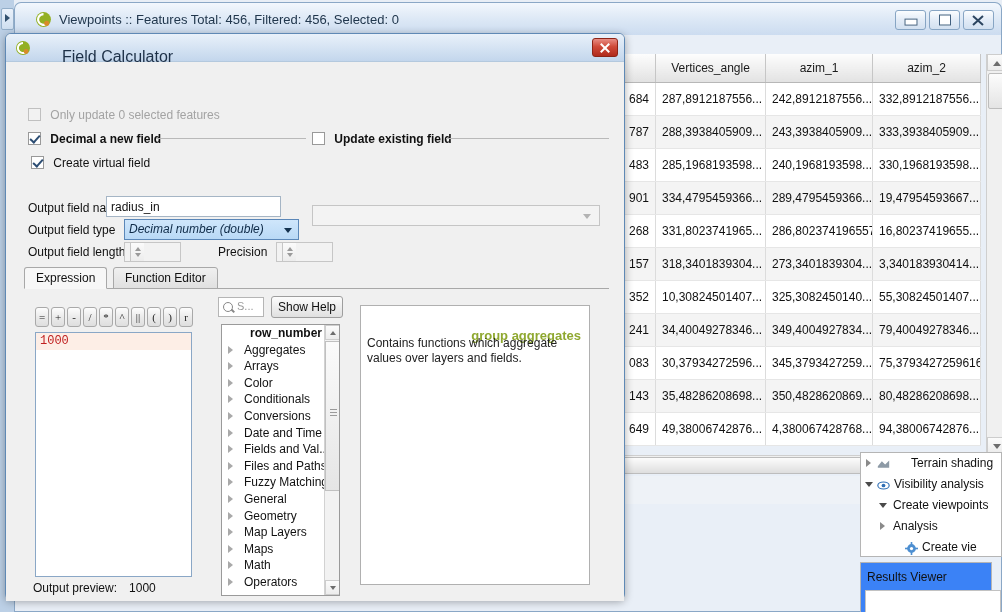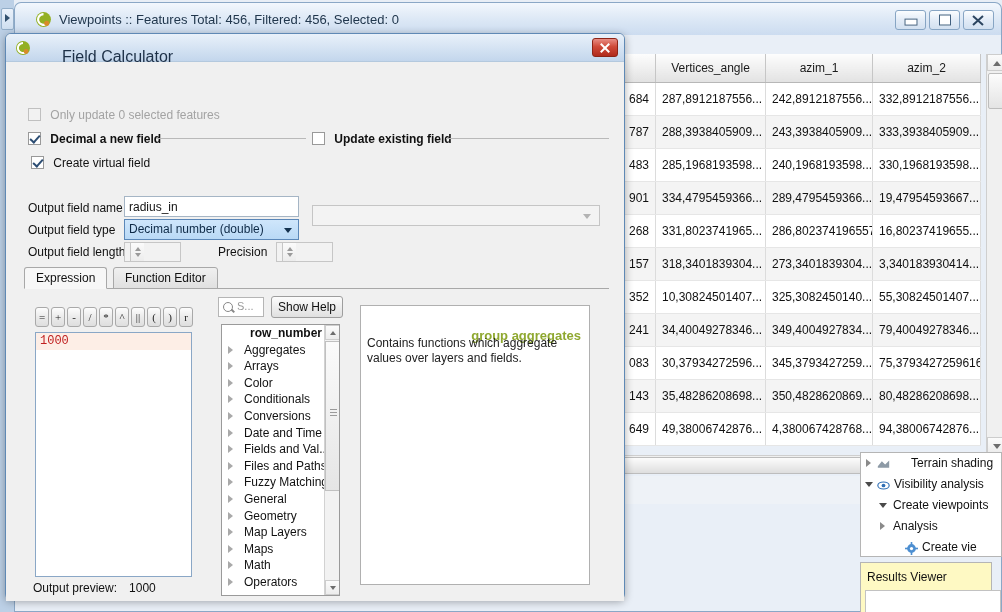--- a/index.html
+++ b/index.html
@@ -99,21 +99,21 @@
   #rp-tree{position:absolute;left:860px;top:452px;width:142px;height:105px;
     background:#fff;border:1px solid #b5b5b5;box-sizing:border-box;overflow:hidden;}
   .tree-row{position:relative;height:21px;line-height:21px;font-size:12px;color:#111;white-space:nowrap;}
   .tw{position:absolute;width:9px;height:9px;top:6px;}
   .tw.collapsed::after{content:"";position:absolute;left:1px;top:0;
     border-left:5px solid transparent;border-top:4px solid transparent;border-bottom:4px solid transparent;
     border-left-color:#8a8a8a;}
   .tw.expanded::after{content:"";position:absolute;left:0;top:2px;
     border-top:5px solid #4a4a4a;border-left:4px solid transparent;border-right:4px solid transparent;}
   #rp-results{position:absolute;left:860px;top:562px;width:132px;height:50px;
-    background:#fef9c3;border:1px solid #b5b5b5;border-bottom:none;box-sizing:border-box;}
+    background:#3b82f6;border:1px solid #b5b5b5;border-bottom:none;box-sizing:border-box;}
   #rp-results-title{position:absolute;left:6px;top:7px;font-size:12px;color:#111;}
   #rp-results-body{position:absolute;left:4px;top:27px;width:136px;height:23px;background:#fff;border:1px solid #c2c2c2;box-sizing:border-box;}
 
   
   #fc{
     position:absolute;left:5px;top:33px;width:620px;height:567px;
     background:#f0f0f0;border:1px solid #5f89b5;border-radius:6px;
     box-shadow:0 2px 9px rgba(0,0,0,.32);box-sizing:border-box;
   }
   #fc-title{position:absolute;left:0;top:0;width:100%;height:28px;
@@ -149,26 +149,26 @@
   #sep-upd{position:absolute;left:440px;top:76px;width:163px;height:1px;background:#b9b9b9;}
   #r-virtual{position:absolute;left:25px;top:94px;}
   #r-virtual .row-lbl{margin-left:6px;}
 
   .flabel{position:absolute;font-size:12px;color:#111;}
   #l-name{left:22px;top:139px;}
   #l-type{left:22px;top:161px;}
   #l-len{left:22px;top:183px;}
   #l-prec{left:212px;top:183px;}
 
-  #in-name{position:absolute;left:118px;top:134px;width:175px;height:21px;
+  #in-name{position:absolute;left:100px;top:134px;width:175px;height:21px;
     background:#fff;border:1px solid #a5b5c5;box-sizing:border-box;
     font-family:inherit;font-size:12px;color:#111;padding:0 4px;}
   #in-type{position:absolute;left:118px;top:157px;width:175px;height:21px;
     background:linear-gradient(#cfe6fb,#b9d9f6);border:1px solid #5b87b8;
-    box-sizing:border-box;font-size:12px;color:#0e2a47;line-height:19px;padding-left:4px;}
+    box-sizing:border-box;font-size:12px;color:#0e2a47;line-height:19px;padding-left:4px;font-style:italic;}
   #in-type .arr{position:absolute;right:6px;top:8px;
     border-top:5px solid #14324f;border-left:4px solid transparent;border-right:4px solid transparent;}
   #in-updcombo{position:absolute;left:306px;top:143px;width:288px;height:21px;
     background:#f3f3f3;border:1px solid #c5c5c5;box-sizing:border-box;}
   #in-updcombo .arr{position:absolute;right:8px;top:8px;
     border-top:5px solid #b3b3b3;border-left:4px solid transparent;border-right:4px solid transparent;}
 
   .spin{position:absolute;height:20px;background:#f2f2f2;border:1px solid #c6c6c6;box-sizing:border-box;}
   .spin span{position:absolute;left:5px;top:2px;font-size:12px;color:#a0a0a0;}
   .spin .sb{position:absolute;right:0;top:0;width:14px;height:100%;

